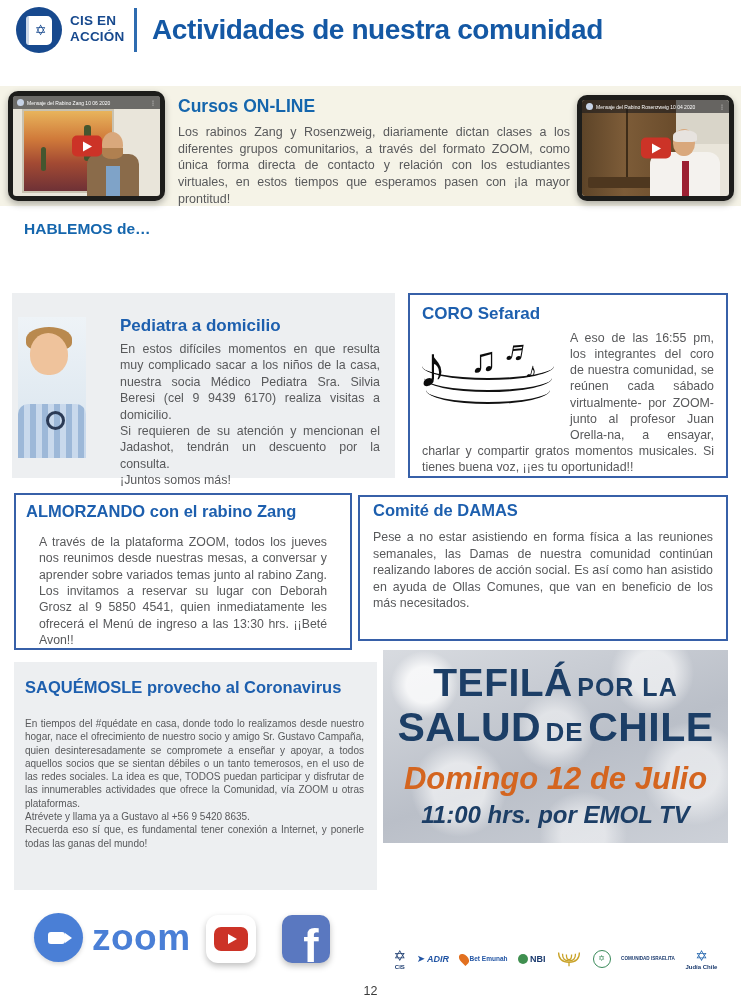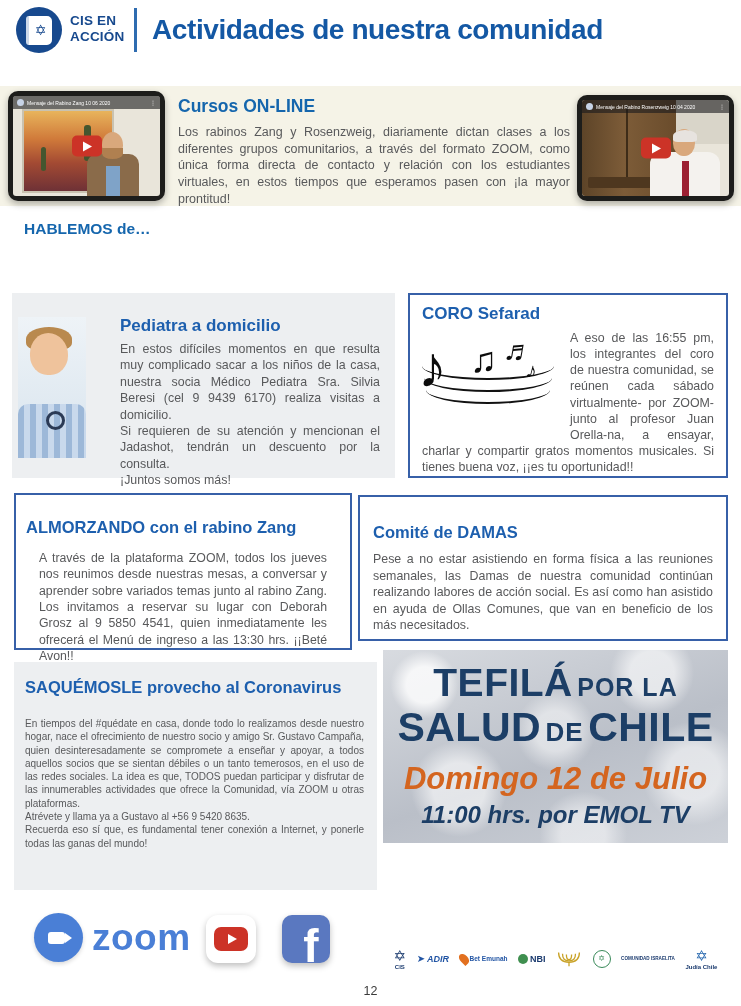--- a/index.html
+++ b/index.html
@@ -93,27 +93,27 @@
   .s3{left:4px;top:42px;width:124px;height:26px;}
   .note{position:absolute;color:#0c0c0c;line-height:1;}
   .n1{left:-4px;top:4px;font-size:58px;font-weight:bold;}
   .n2{left:48px;top:8px;font-size:36px;}
   .n3{left:82px;top:2px;font-size:30px;transform:rotate(10deg);}
   .n4{left:104px;top:26px;font-size:22px;transform:rotate(14deg);}
   .coro-body{font-size:12.4px;line-height:1.3;color:#58595b;text-align:justify;margin:0;}
 
   
   .alm-box{position:absolute;left:14px;top:493px;width:338px;height:157px;background:#fff;
-           border:2px solid #3760a8;box-sizing:border-box;padding:23px 10px;}
+           border:2px solid #3760a8;box-sizing:border-box;padding:7px 10px;}
   .alm-title{font-size:16.5px;font-weight:bold;color:#1d5fae;margin:0 0 7px;}
   .alm-body{font-size:12.3px;line-height:1.33;color:#58595b;text-align:justify;margin:13px;}
   .alm-foot{font-size:12px;color:#58595b;text-align:right;margin:2px 2px 0 0;}
 
   .dam-box{position:absolute;left:358px;top:495px;width:370px;height:146px;background:#fff;
-           border:2px solid #3760a8;box-sizing:border-box;padding:24px 13px;}
+           border:2px solid #3760a8;box-sizing:border-box;padding:2px 13px;}
   .dam-title{font-size:16.5px;font-weight:bold;color:#1d5fae;margin:2px 0 9px;}
   .dam-body{font-size:12.4px;line-height:1.33;color:#58595b;text-align:justify;margin:0;}
 
   
   .saq-box{position:absolute;left:14px;top:662px;width:363px;height:228px;background:#edeff1;
            box-sizing:border-box;padding:16px 13px 0 11px;}
   .saq-title{font-size:16.5px;font-weight:bold;color:#1d5fae;margin:0 0 20px;}
   .saq-box p{margin:0;font-size:10px;line-height:1.33;color:#58595b;text-align:justify;}
 
   

